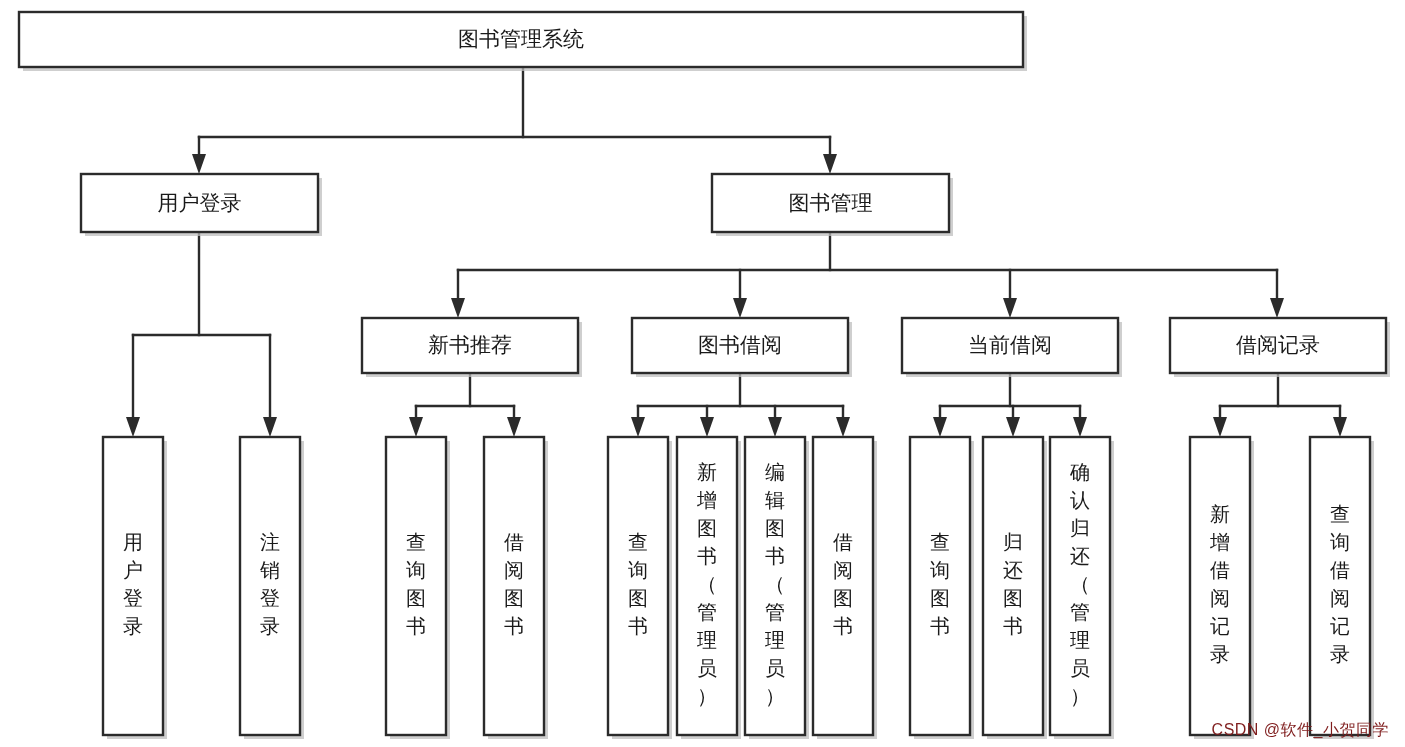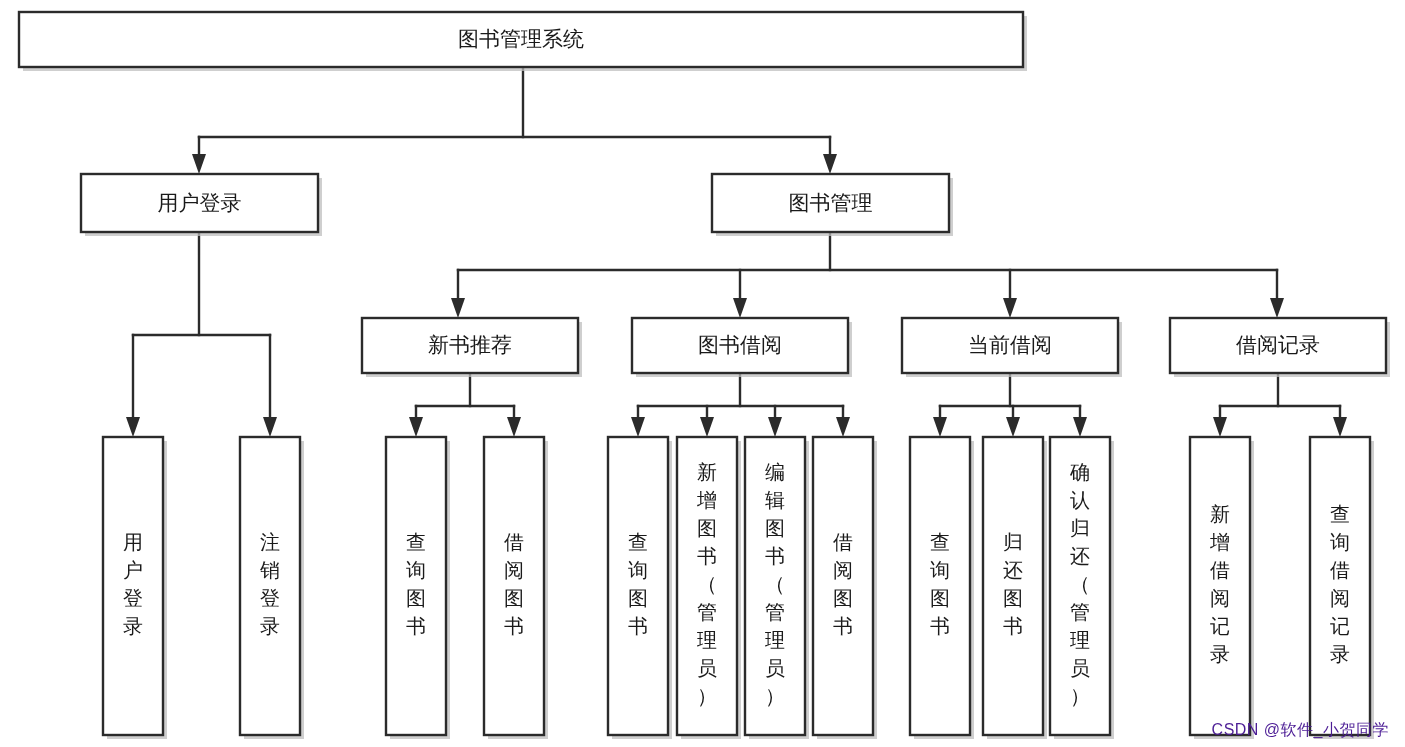--- a/index.html
+++ b/index.html
@@ -58,21 +58,21 @@
     font-size: 20px;
     text-anchor: middle;
     dominant-baseline: middle;
   }
   .watermark {
     position: absolute;
     right: 16px;
     bottom: 6px;
     font-family: "Liberation Sans", "DejaVu Sans", sans-serif;
     font-size: 16px;
-    color: #4c1d95;
+    color: #7f1d1d;
     letter-spacing: 0.5px;
     white-space: nowrap;
     user-select: none;
     margin-left: 47px;
   }
 </style>
 </head>
 <body>
 
 <div id="diagram-root">

